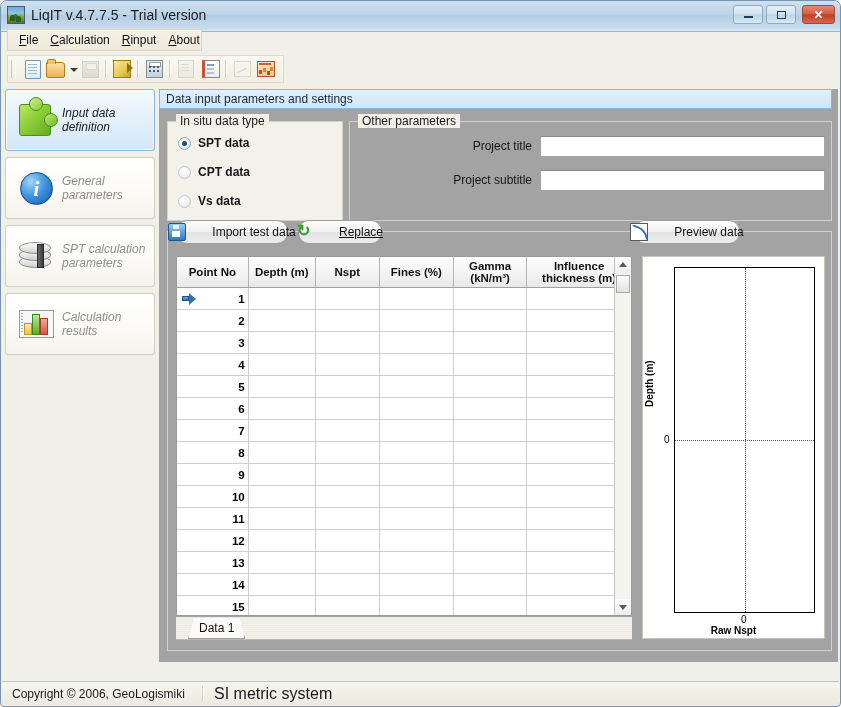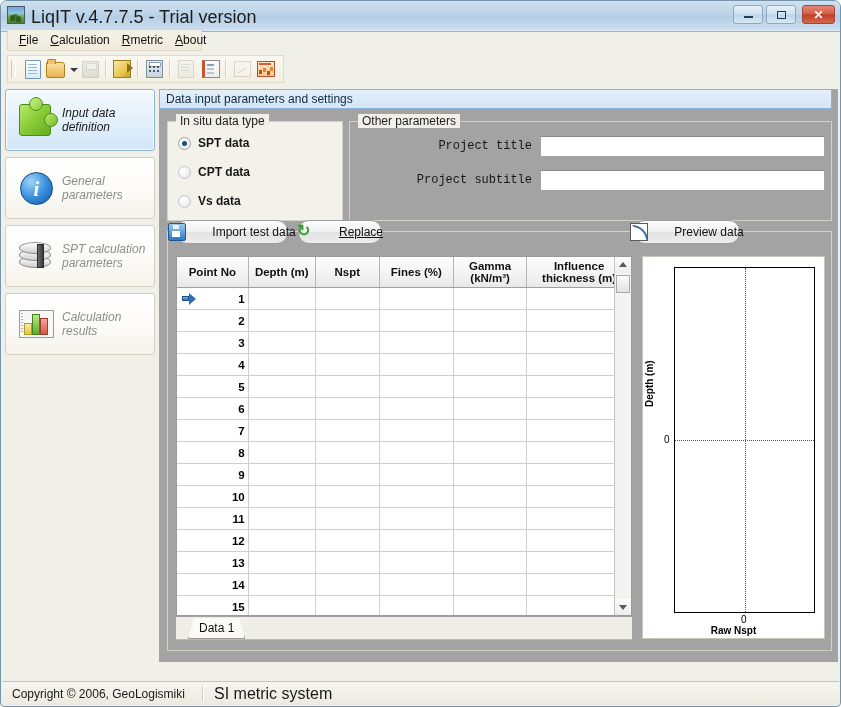--- a/index.html
+++ b/index.html
@@ -51,21 +51,21 @@
     position: absolute;
     left: 2px; bottom: 2px;
     width: 5px; height: 6px;
     background: #2f5e22;
     border-radius: 50% 50% 0 0;
     box-shadow: 6px 1px 0 #2f5e22, 3px -1px 0 #3d7a2b;
   }
   #title-text {
     position: absolute;
     left: 30px; top: 6px;
-    font-size: 18px;
+    font-size: 14px;
     color: #1c1c1c;
     white-space: nowrap;
   }
   .winbtn {
     position: absolute;
     top: 4px;
     width: 30px; height: 19px;
     box-sizing: border-box;
     border: 1px solid #8fa9c0;
     border-radius: 3px;
@@ -447,21 +447,20 @@
     border-radius: 50%;
     background: #1a4f7a;
   }
   .radio-dot.off { border-color: #c3c7cb; }
 
   .field-label {
     position: absolute;
     font-size: 12px;
     color: #171717;
     text-align: right;
-    font-family: Liberation Mono, monospace;
   }
   .text-input {
     position: absolute;
     box-sizing: border-box;
     height: 21px;
     background: #ffffff;
     border: 1px solid #a5a5a5;
     border-top-color: #8a8a8a;
     font-family: "Liberation Sans", sans-serif;
     font-size: 12px;
@@ -746,21 +745,21 @@
         </div>
     </div>
     <div class="winbtn" id="btn-close">
       <div class="glyph">✕</div>
     </div>
   </div>
 
   <div id="menubar">
     <div class="menu-item"><u>F</u><span>ile</span></div>
     <div class="menu-item"><u>C</u><span>alculation</span></div>
-    <div class="menu-item"><u>R</u><span>metric</span></div>
+    <div class="menu-item"><u>R</u><span>input</span></div>
     <div class="menu-item"><u>A</u><span>bout</span></div>
   </div>
 
   <div id="toolbar">
     <div class="grip"></div>
     <div class="tb-btn">
         <span class="ic ic-new"></span>
       </div>
     <div class="tb-btn">
         <span class="ic ic-open"></span>

